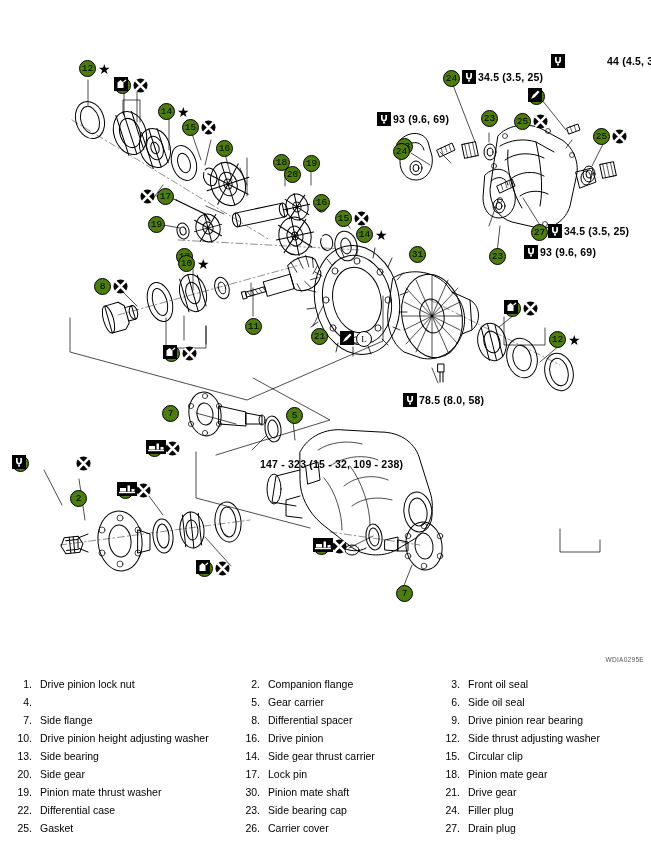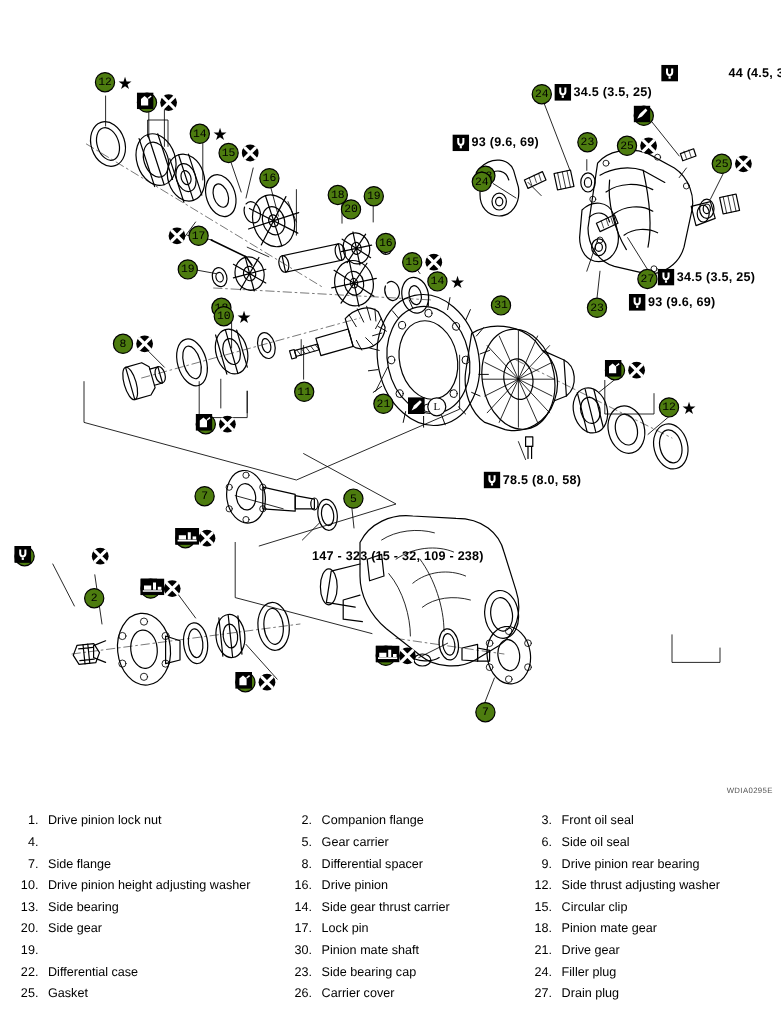--- a/index.html
+++ b/index.html
@@ -948,20 +948,21 @@
       </div>
     <div class="lcell c3">
         <span class="lnum">18.</span>
         <span class="ltxt">Pinion mate gear</span>
       </div>
   </div>
 
   <div class="lrow">
     <div class="lcell c1">
         <span class="lnum">19.</span>
+        <span class="ltxt">Pinion mate thrust washer</span>
       </div>
     <div class="lcell c2">
         <span class="lnum">30.</span>
         <span class="ltxt">Pinion mate shaft</span>
       </div>
     <div class="lcell c3">
         <span class="lnum">21.</span>
         <span class="ltxt">Drive gear</span>
       </div>
   </div>

